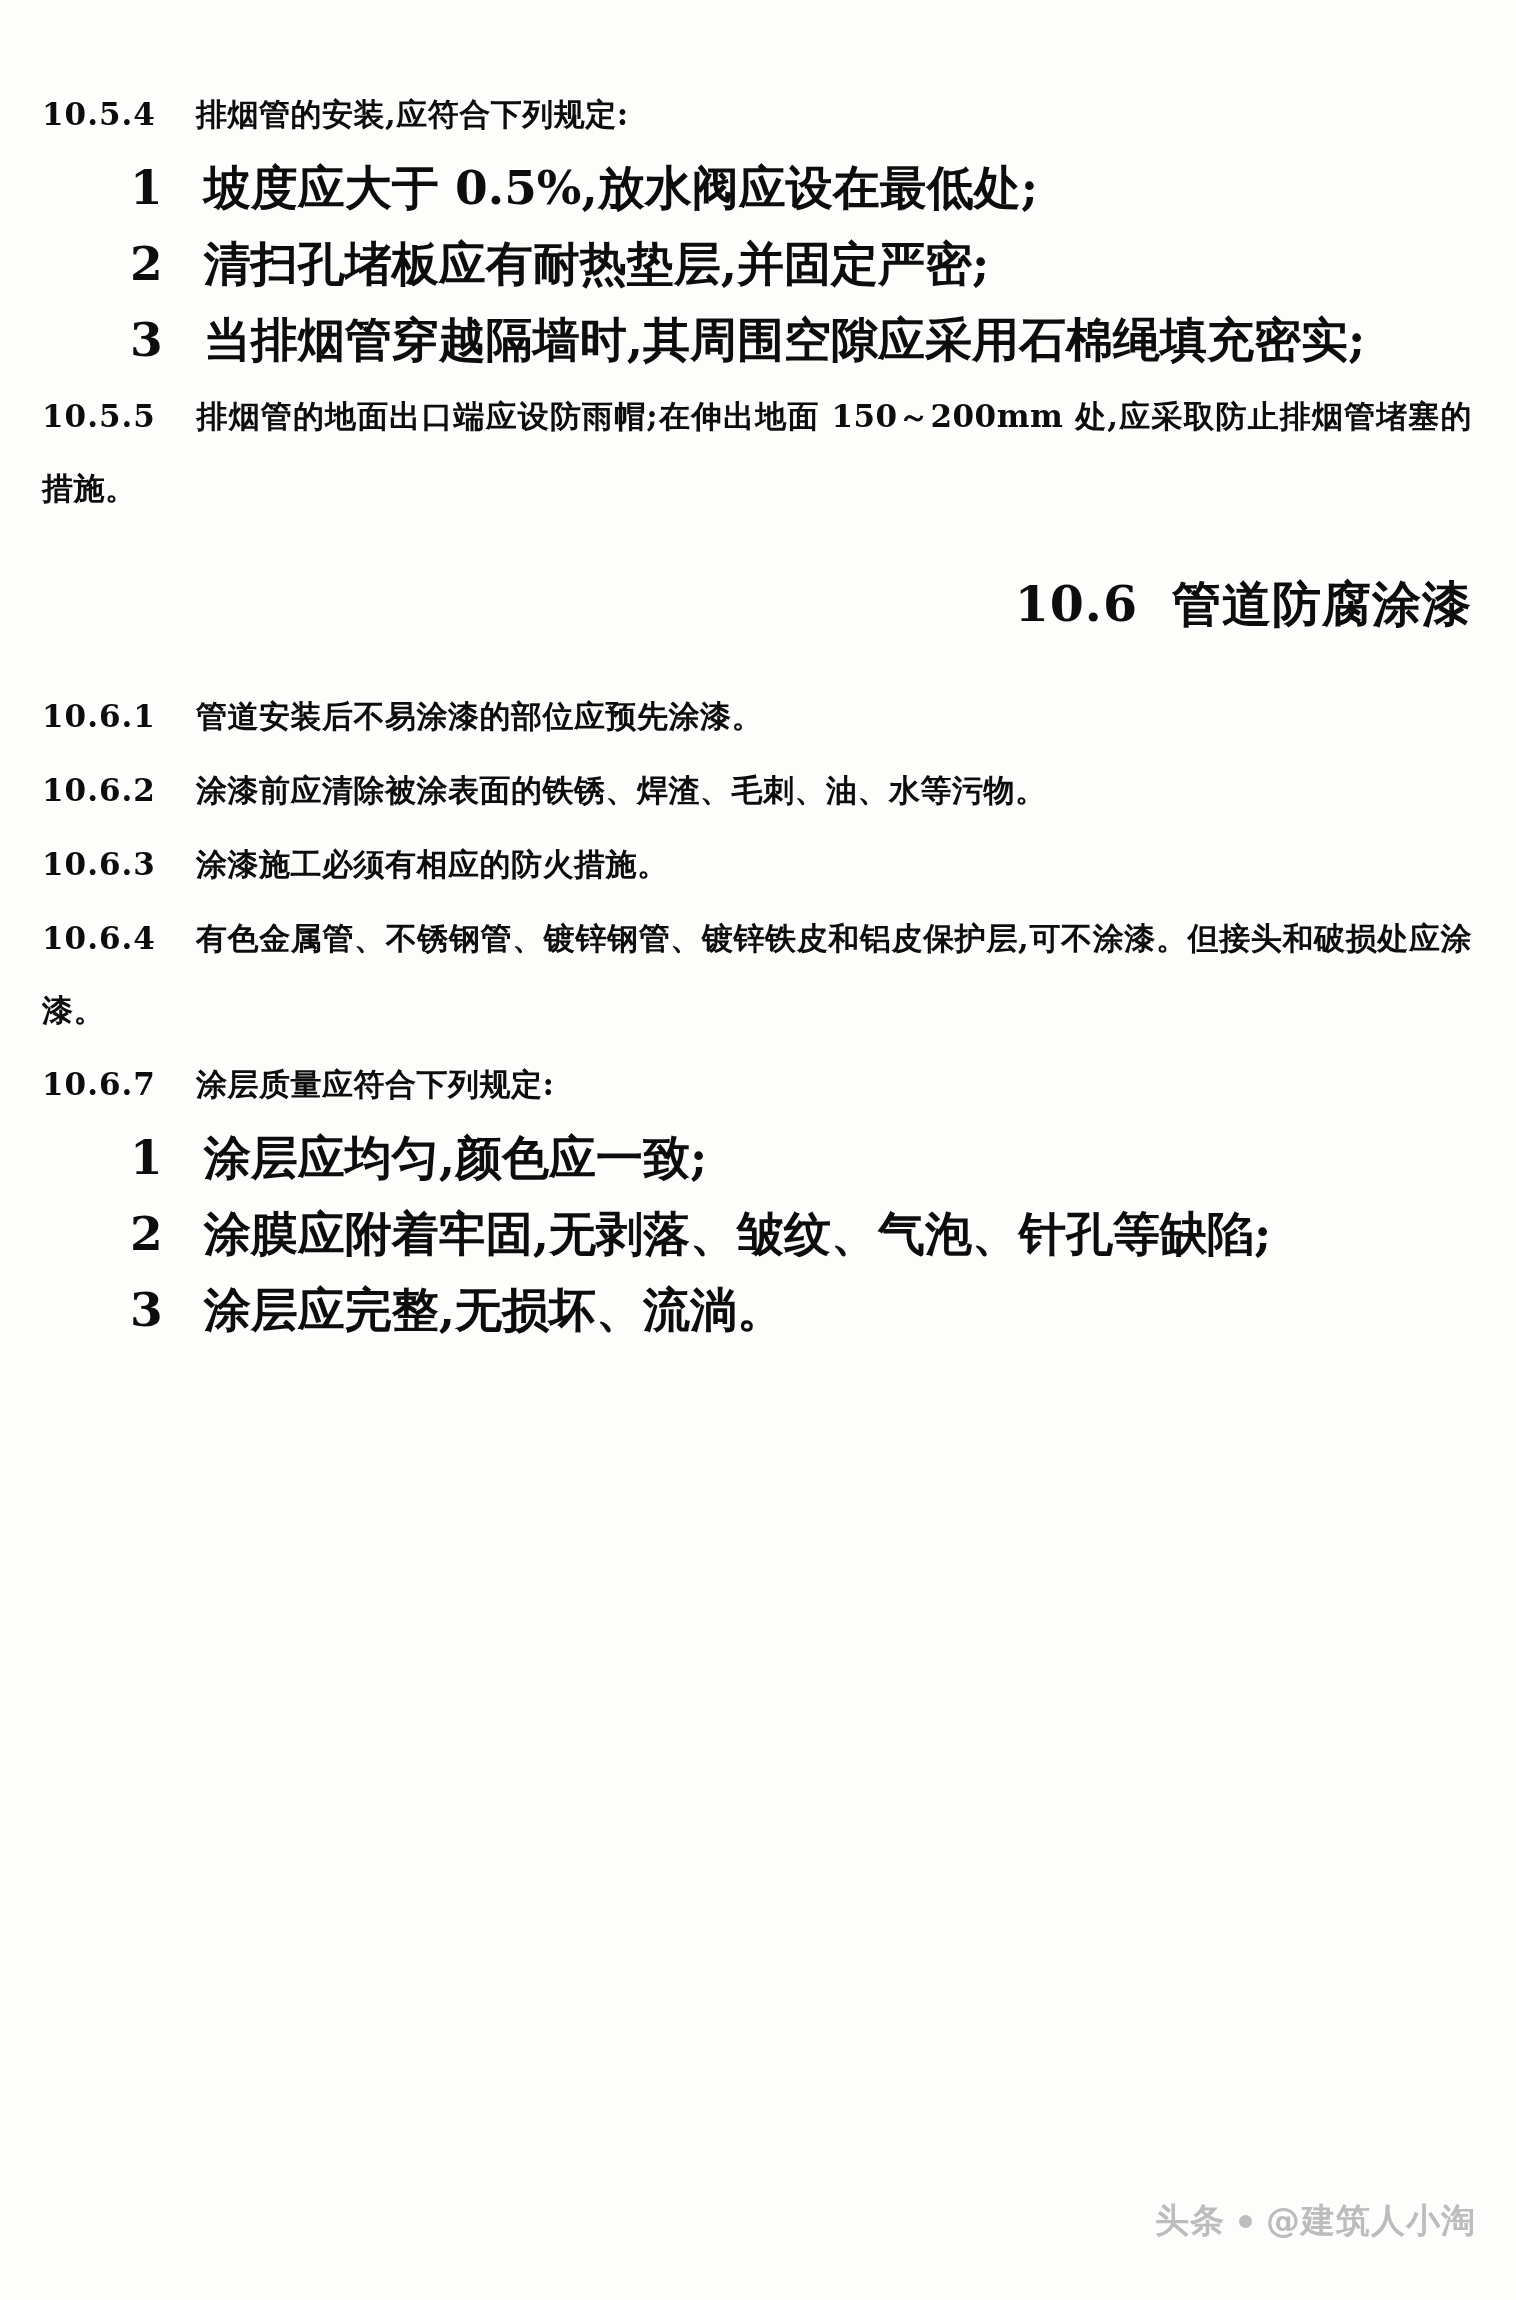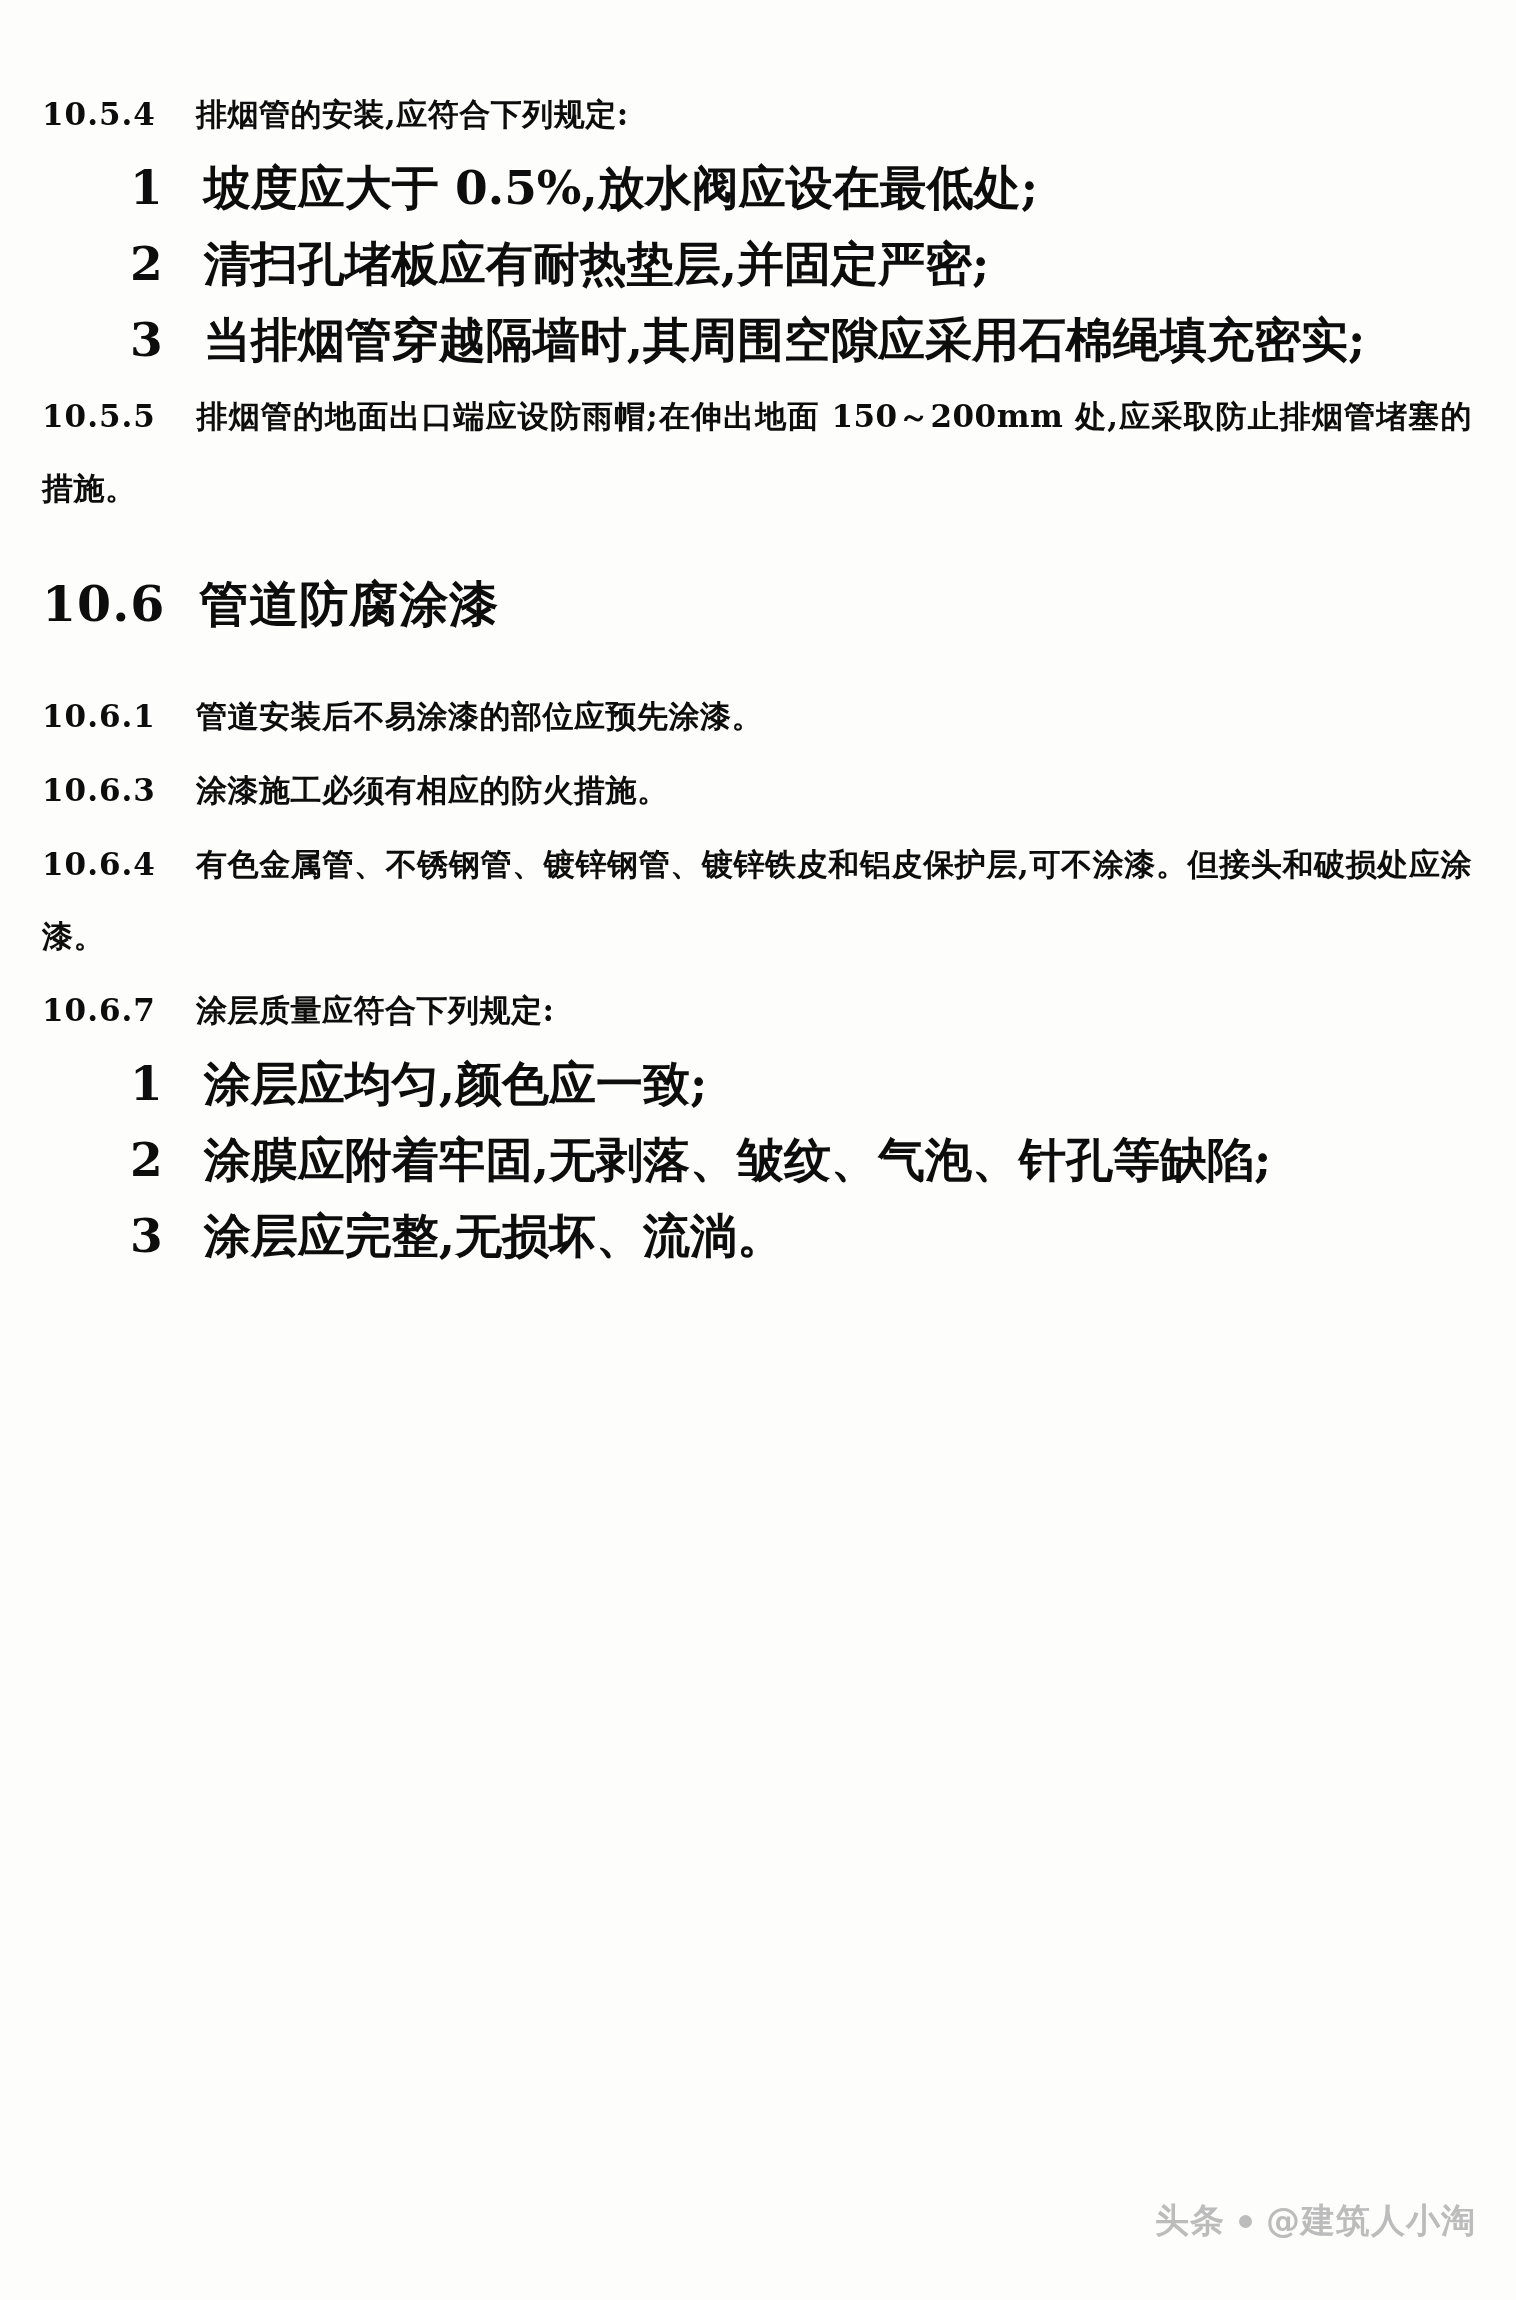--- a/index.html
+++ b/index.html
@@ -59,21 +59,21 @@
     font-weight: 700;
     text-align: justify;
     text-justify: inter-character;
     margin: 0 0 4px 0;
     text-indent: 88px;
     word-break: break-all;
   }
 
   
   .section-heading {
-    text-align: left;
+    text-align: right;
     font-size: 49px;
     font-weight: 700;
     line-height: 72px;
     letter-spacing: 1px;
     margin: 44px 0 40px 0;
   }
   .section-heading .sh-num { margin-right: 34px; }
 
   
   .watermark {
@@ -126,20 +126,23 @@
     </p>
 
     <h2 class="section-heading">
       <span class="num sh-num">10.6</span><span>管道防腐涂漆</span>
     </h2>
 
     <p class="para clause">
       <span class="num">10.6.1</span><span class="gap-md"></span><span>管道安装后不易涂漆的部位应预先涂漆。</span>
     </p>
 
+    <p class="para clause">
+      <span class="num">10.6.2</span><span class="gap-md"></span><span>涂漆前应清除被涂表面的铁锈、焊渣、毛刺、油、水等污物。</span>
+    </p>
 
     <p class="para clause">
       <span class="num">10.6.3</span><span class="gap-md"></span><span>涂漆施工必须有相应的防火措施。</span>
     </p>
 
     <p class="para clause">
       <span class="num">10.6.4</span><span class="gap-md"></span><span>有色金属管、不锈钢管、镀锌钢管、镀锌铁皮和铝皮保护层,可不涂漆。但接头和破损处应涂漆。</span>
     </p>
 
 

